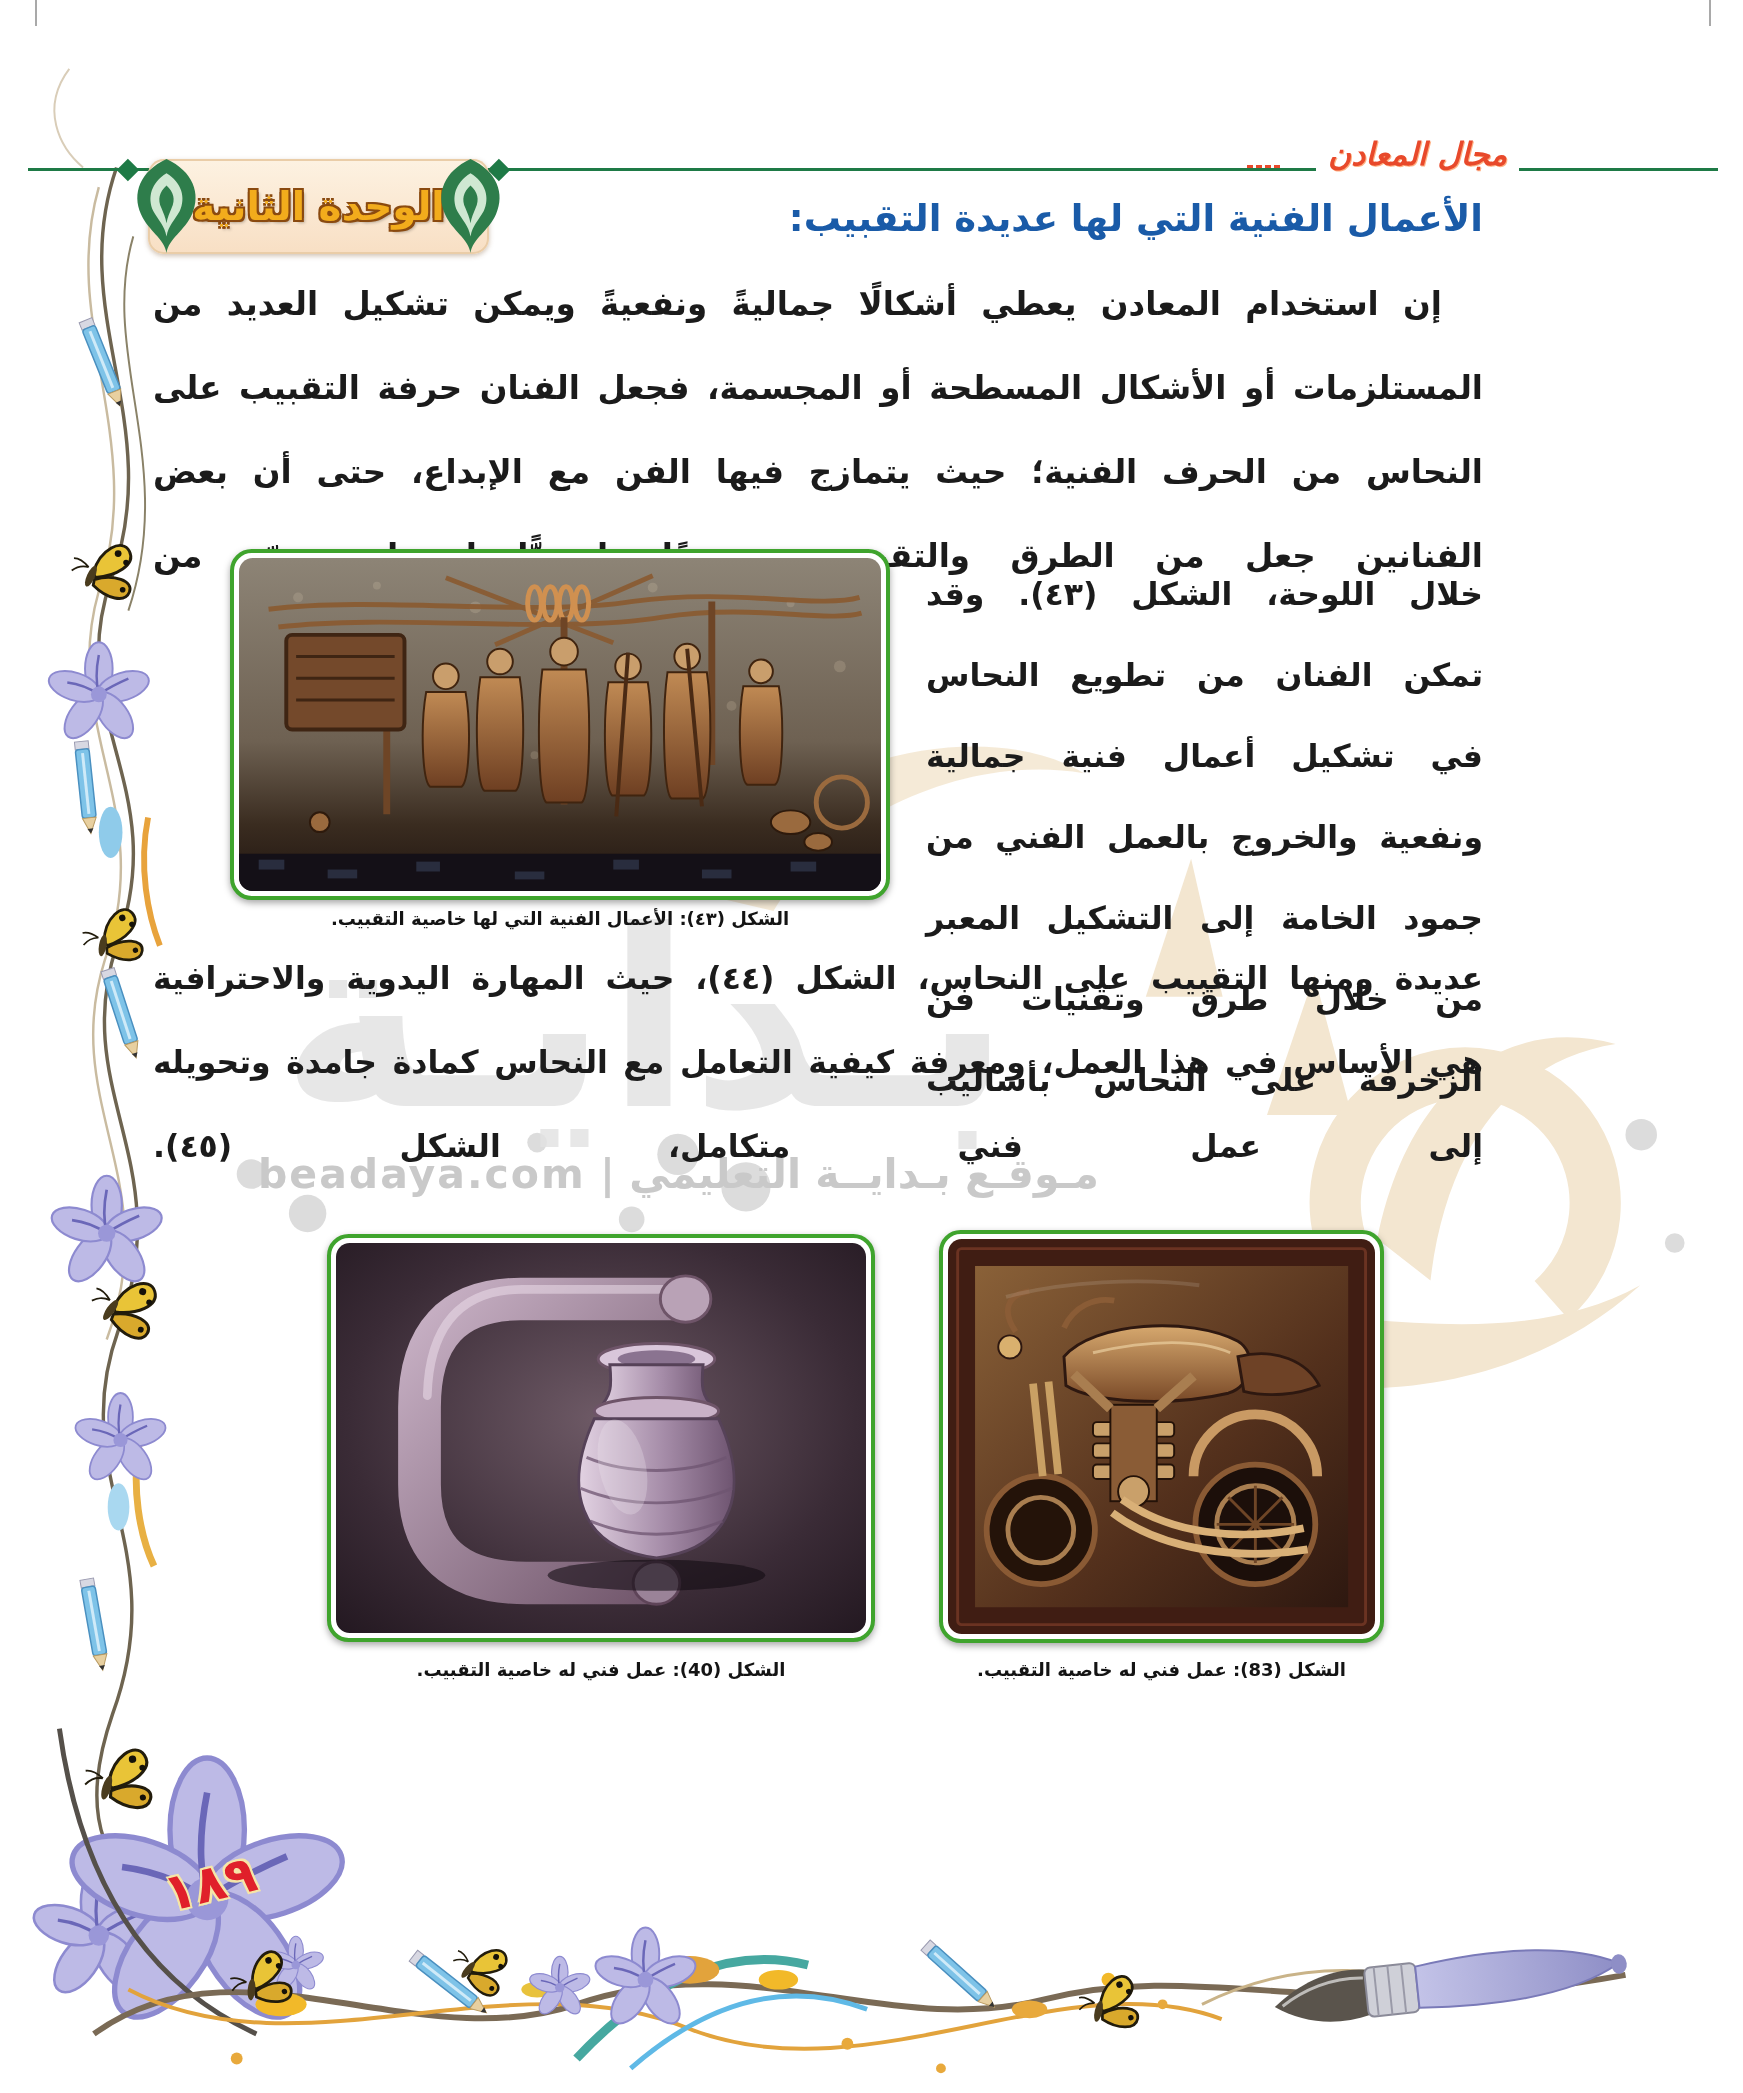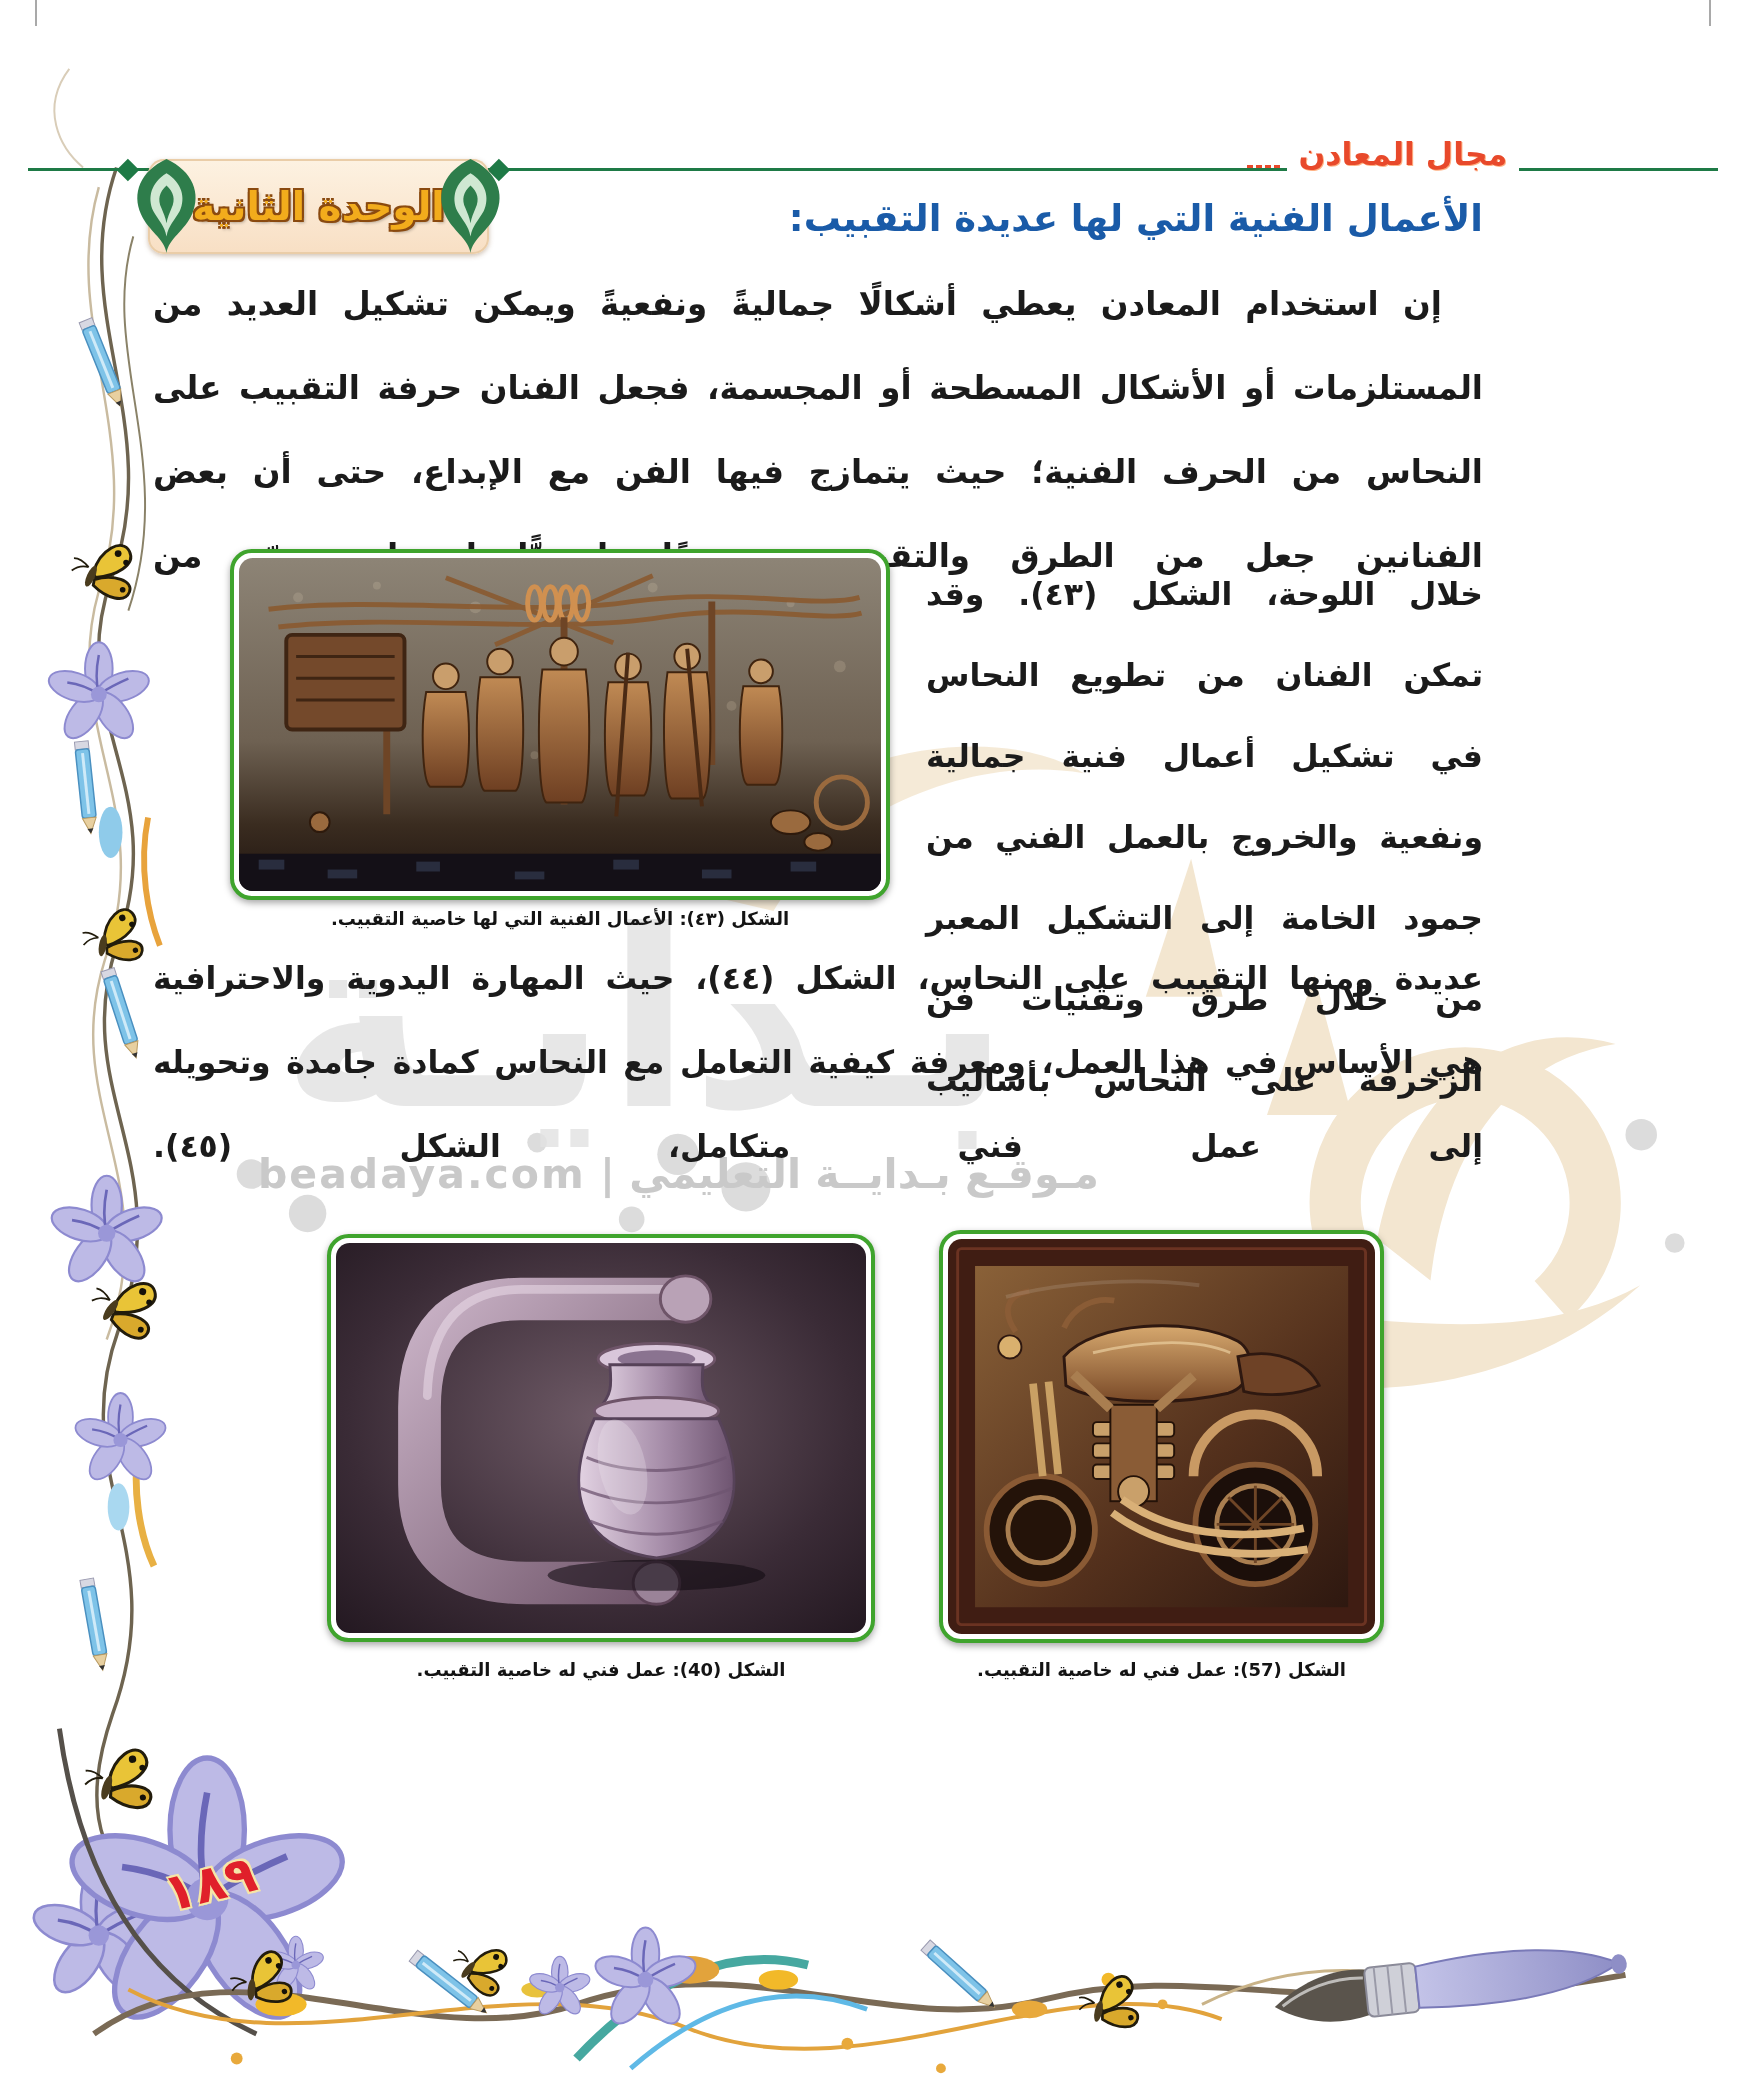--- a/index.html
+++ b/index.html
@@ -15,21 +15,21 @@
   .diamond{position:absolute;width:15.8px;height:15.8px;background:#1E7A46;transform:rotate(45deg);z-index:2;}
   .badge{position:absolute;left:148px;top:118px;width:341px;height:95px;z-index:2;
     background:linear-gradient(180deg,#FDF2E2,#F8DFC4);border-radius:15.8px;
     box-shadow:0 2px 4.9px rgba(120,80,40,.35), inset 0 0 0 2px #EACDA8;
     display:flex;align-items:center;justify-content:center;margin-top:41px;}
   .badge-label{font-size:39px;font-weight:bold;color:#F2AC1C;direction:rtl;
     text-shadow:2px 2px 0 #8A4A10,-2px -2px 0 #8A4A10,2px -2px 0 #8A4A10,-2px 2px 0 #8A4A10,3px 3px 3px rgba(0,0,0,.25);}
   .orn{position:absolute;top:-3.9px;width:73px;height:102px;}
   .section-label{position:absolute;right:225px;top:136px;z-index:2;background:#fff;padding:0 11.8px;
     font-size:31.5px;font-weight:bold;color:#E8492B;direction:rtl;
-    text-shadow:1px 1px 0 rgba(255,170,120,.9);}
+    text-shadow:1px 1px 0 rgba(255,170,120,.9);font-style:italic;}
   .dash-accent{position:absolute;left:1247px;top:165px;width:33px;border-top:3.9px dashed #E8492B;z-index:2;}
 
   
   .heading{position:absolute;right:261px;top:197px;z-index:3;font-size:37px;font-weight:bold;
     color:#1A5BA8;direction:rtl;}
   .body-text{position:absolute;z-index:3;font-weight:bold;color:#1b1b1b;direction:rtl;
     text-align:justify;text-align-last:justify;line-height:84px;word-spacing:3.9px;}
   .para-intro{left:153px;top:262px;width:1330px;font-size:32.5px;text-indent:41px;}
   .para-side{left:926px;top:554px;width:557px;font-size:31.5px;line-height:81px;}
   .para-close{left:153px;top:936px;width:1330px;font-size:31.5px;}
@@ -401,16 +401,16 @@
       <rect x="150" y="212" width="84" height="15" rx="4"></rect>
       <rect x="150" y="234" width="84" height="15" rx="4"></rect>
     </g>
     <rect x="168" y="172" width="48" height="100" fill="#8A5C36" stroke="#241208" stroke-width="2"></rect>
     <circle cx="192" cy="262" r="16" fill="#C9A06A" stroke="#241208" stroke-width="2"></circle>
     <path d="M168,176 L130,140 M216,176 L254,142" stroke="#A97E50" stroke-width="10"></path>
     <path d="M180,270 C230,306 300,314 368,300 M170,284 C220,322 300,334 372,322" fill="none" stroke="#D9B077" stroke-width="8"></path>
     <path d="M60,60 C120,44 200,40 260,48" stroke="#FFFFFF" stroke-width="4" fill="none" opacity=".12"></path>
   </svg>
 </div>
-<div class="caption" style="left:939px;top:1659px;width:445px">الشكل (57): عمل فني له خاصية التقبيب.</div>
+<div class="caption" style="left:939px;top:1659px;width:445px">الشكل (83): عمل فني له خاصية التقبيب.</div>
 
 <div class="page-num">١٨٩</div>
 
 
 </body></html>

